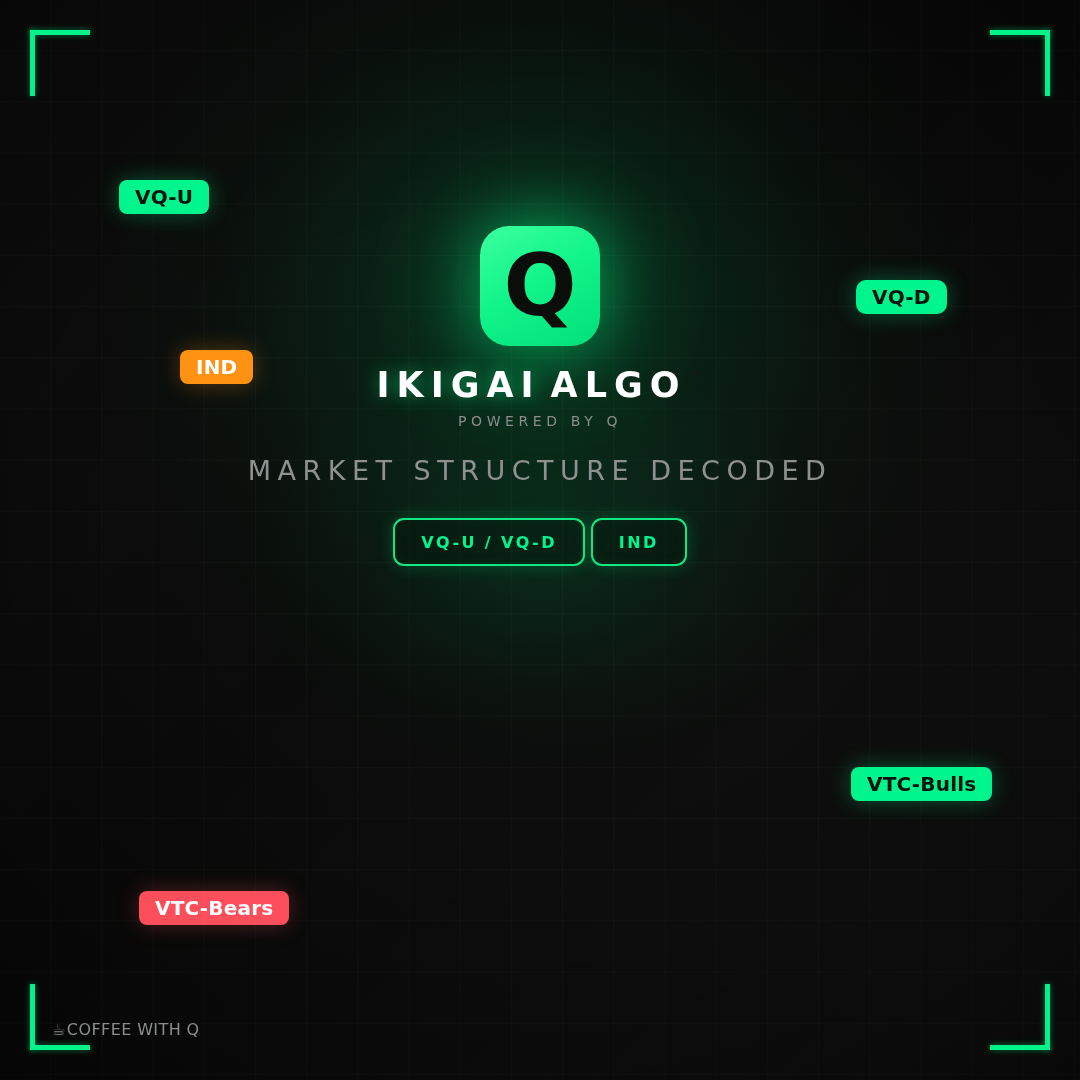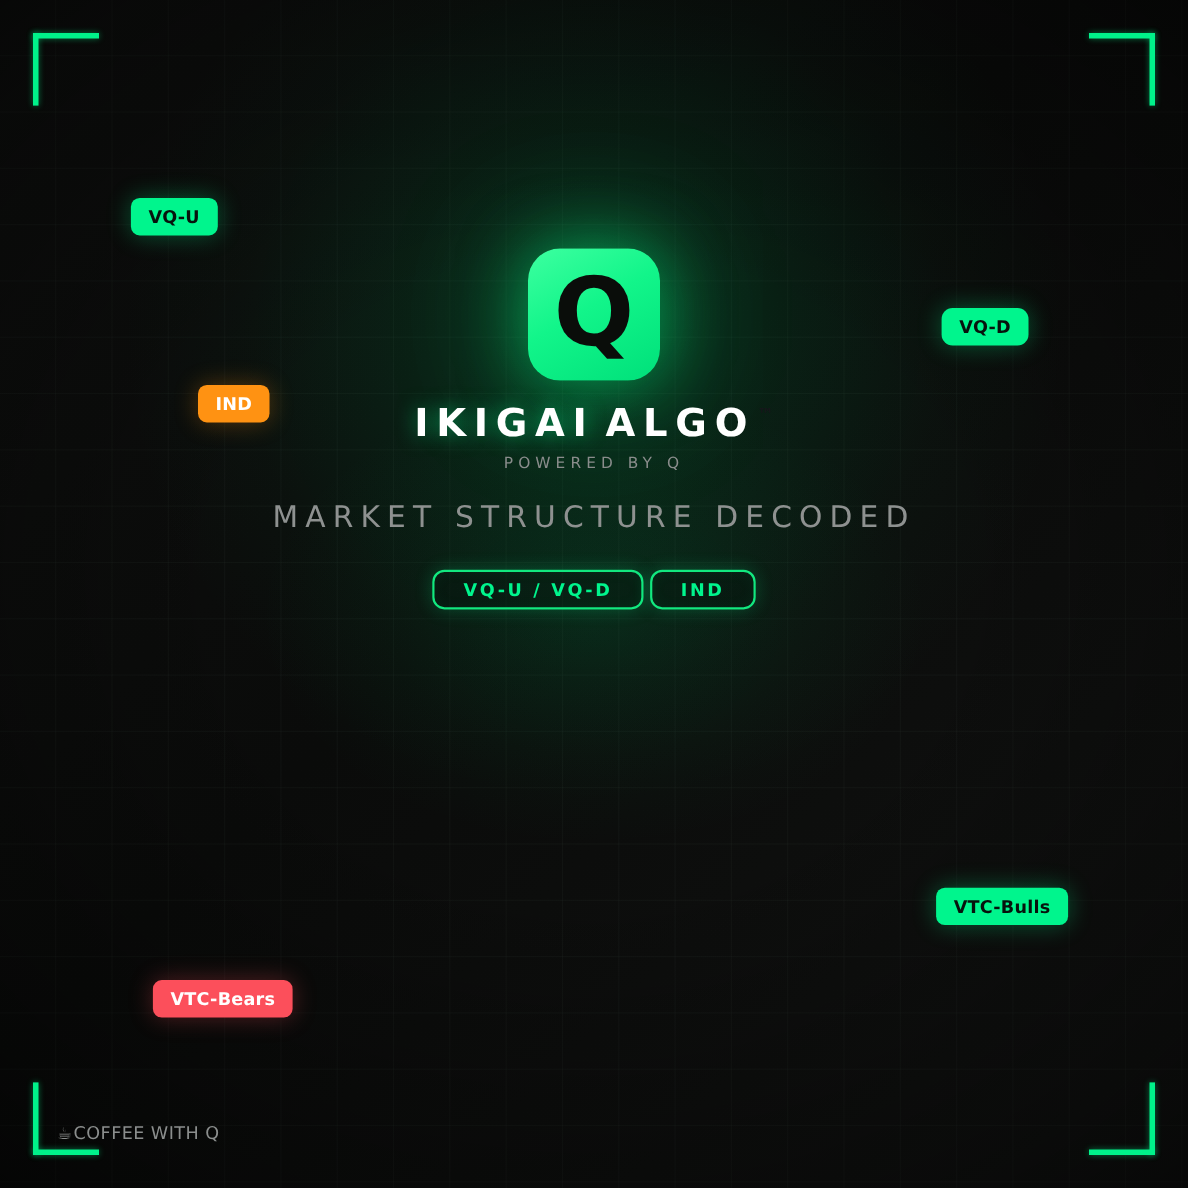--- a/index.html
+++ b/index.html
@@ -79,33 +79,33 @@
 
   .corner.br{ right:30px; bottom:30px; }
   .corner.br .h{ bottom:0; } .corner.br .v{ right:0; }
 
   
   .badge{
     position:absolute;
     display:flex; align-items:center; justify-content:center;
     height:34px; padding:0 16px;
     border-radius:8px;
-    font-size:16px; font-weight:bold;
+    font-size:20px; font-weight:bold;
     letter-spacing:.2px;
     white-space:nowrap;
     font-family:"DejaVu Sans", sans-serif;
   }
   .badge.green{ background:#00f58d; color:#07130d; box-shadow:0 0 22px rgba(0,245,141,.32); }
   .badge.orange{ background:#ff9212; color:#ffffff; box-shadow:0 0 22px rgba(255,146,18,.30); }
   .badge.red{ background:#fc4f5b; color:#ffffff; box-shadow:0 0 22px rgba(252,79,91,.30); }
 
   #badge-vqu   { left:119px; top:180px; }
   #badge-vqd   { left:856px; top:280px;border-radius:10px; }
   #badge-ind   { left:180px; top:350px; }
-  #badge-bulls { left:851px; top:807px; }
+  #badge-bulls { left:851px; top:767px; }
   #badge-bears { left:139px; top:856px;margin-top:35px; }
 
   
   .center{
     position:absolute; left:0; right:0; top:0;
     display:flex; flex-direction:column; align-items:center;
   }
 
   .logo-tile{
     margin-top:226px;
@@ -179,21 +179,21 @@
     letter-spacing:6.5px;
     color:#8e9190;
     font-family:"DejaVu Sans", sans-serif;
   }
 
   .pills{
     margin-top:32px;
     display:flex; align-items:center; gap:6px;
   }
   .pill{
-    height:36px;
+    height:48px;
     display:flex; align-items:center; justify-content:center;
     padding:0 26px;
     border:2px solid #12e87f;
     border-radius:11px;
     background:rgba(5,18,11,.35);
     color:#00f58d;
     font-size:16px; font-weight:bold;
     letter-spacing:2.4px;
     white-space:nowrap;
     box-shadow:0 0 16px rgba(0,245,141,.22), inset 0 0 14px rgba(0,245,141,.05);

